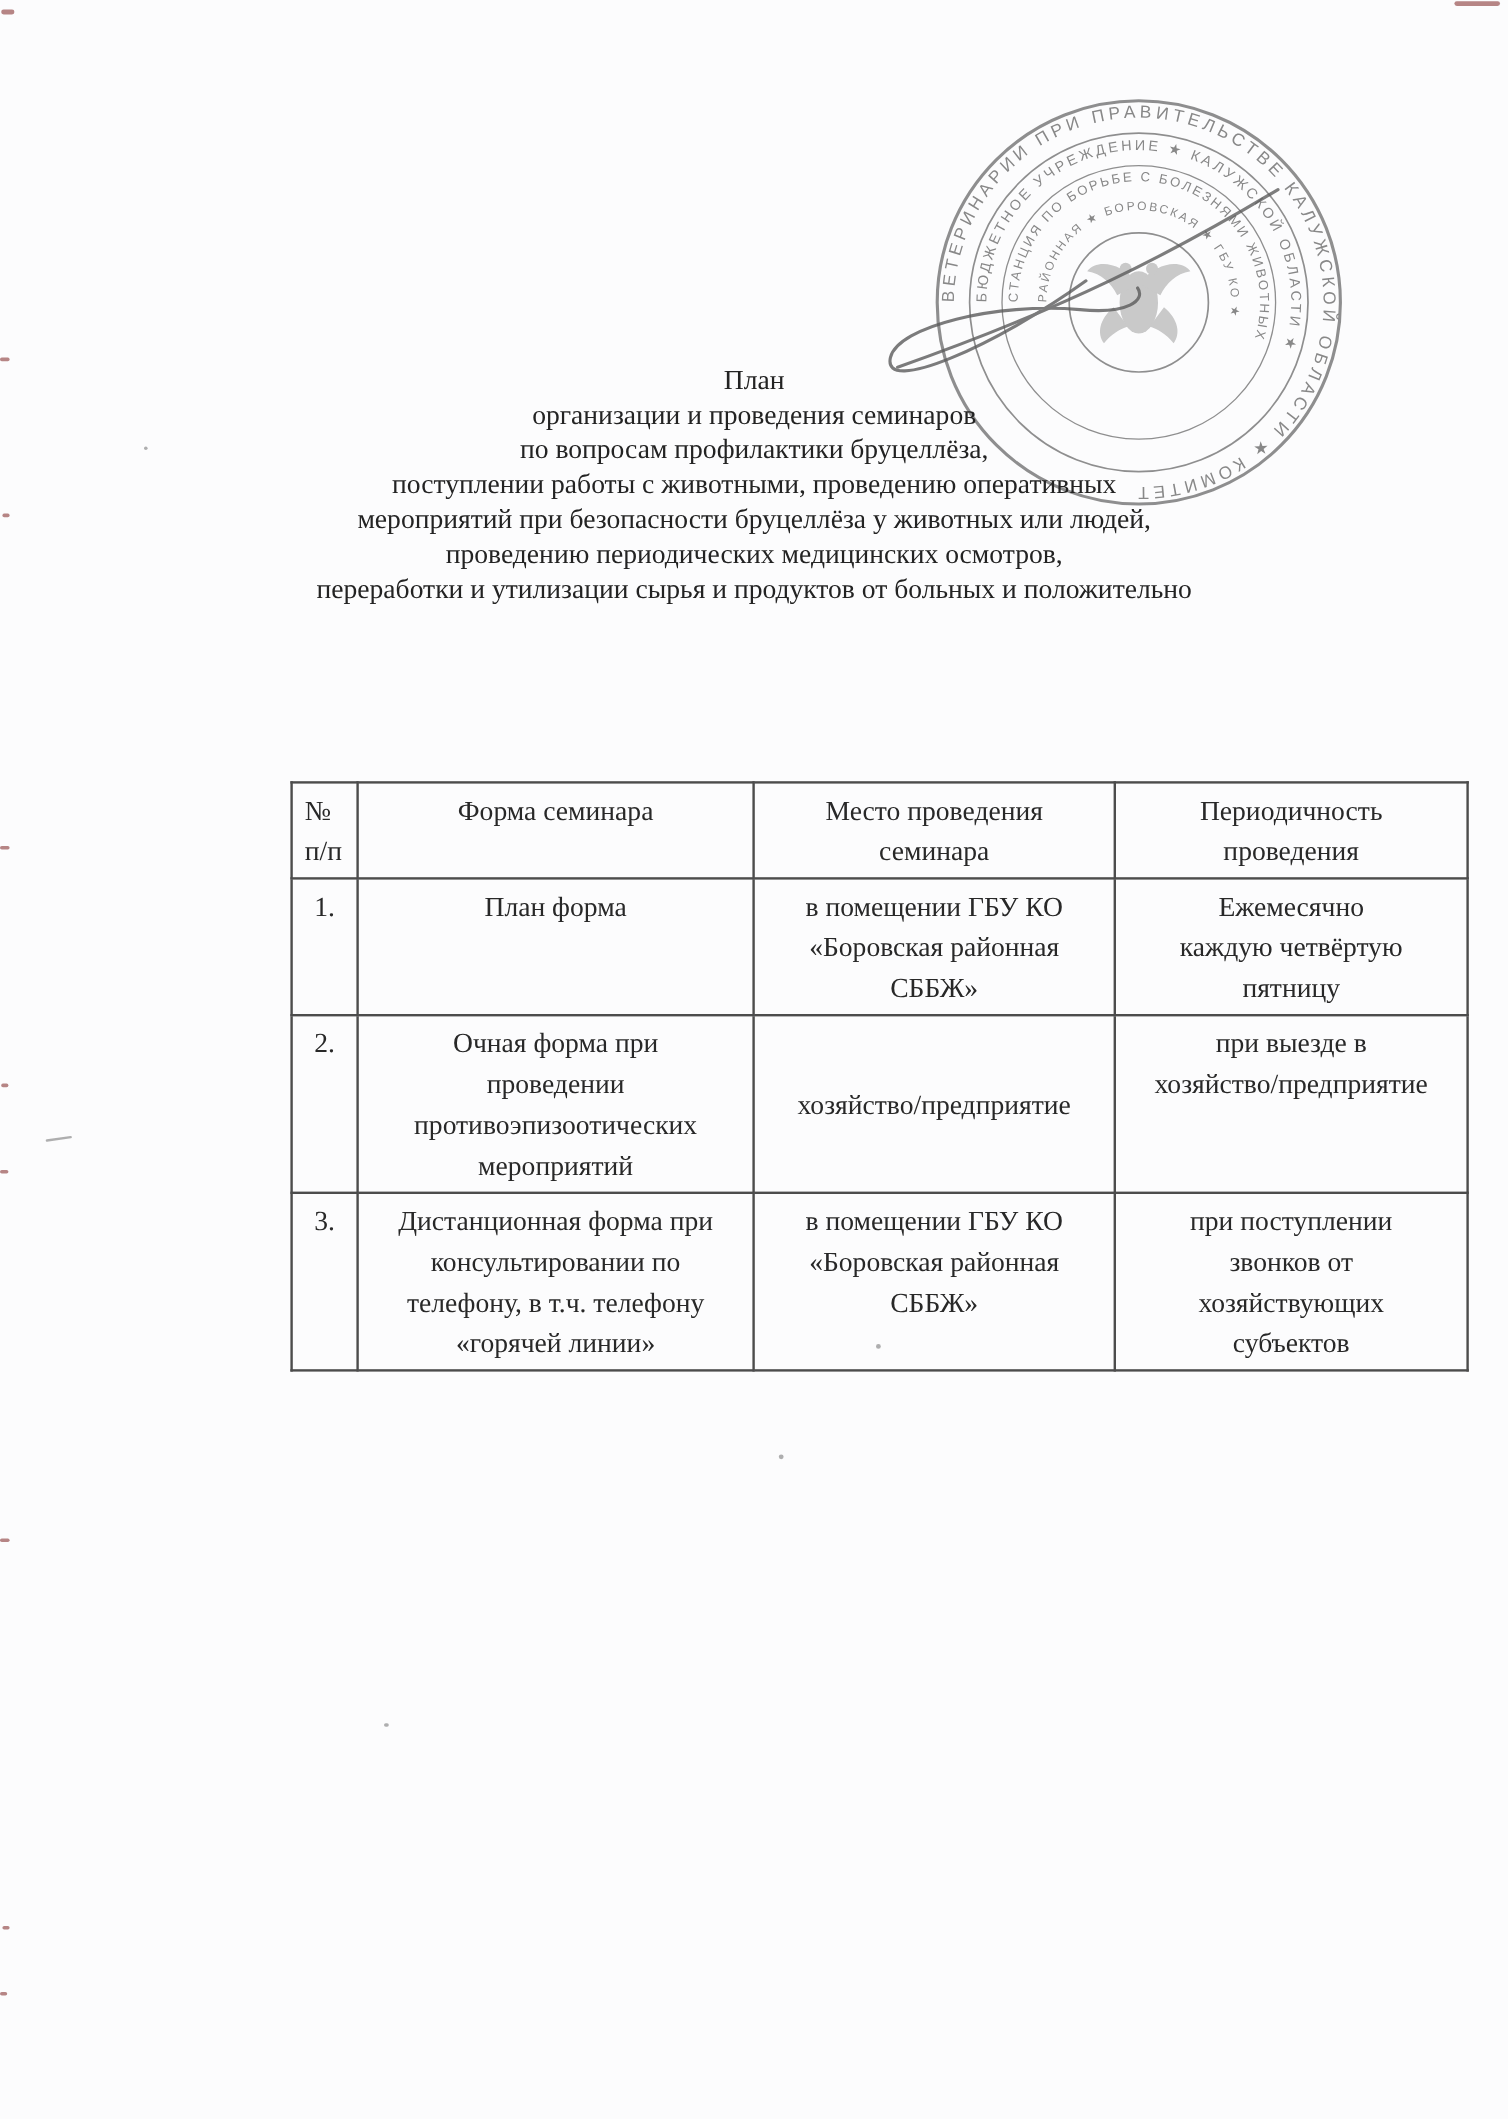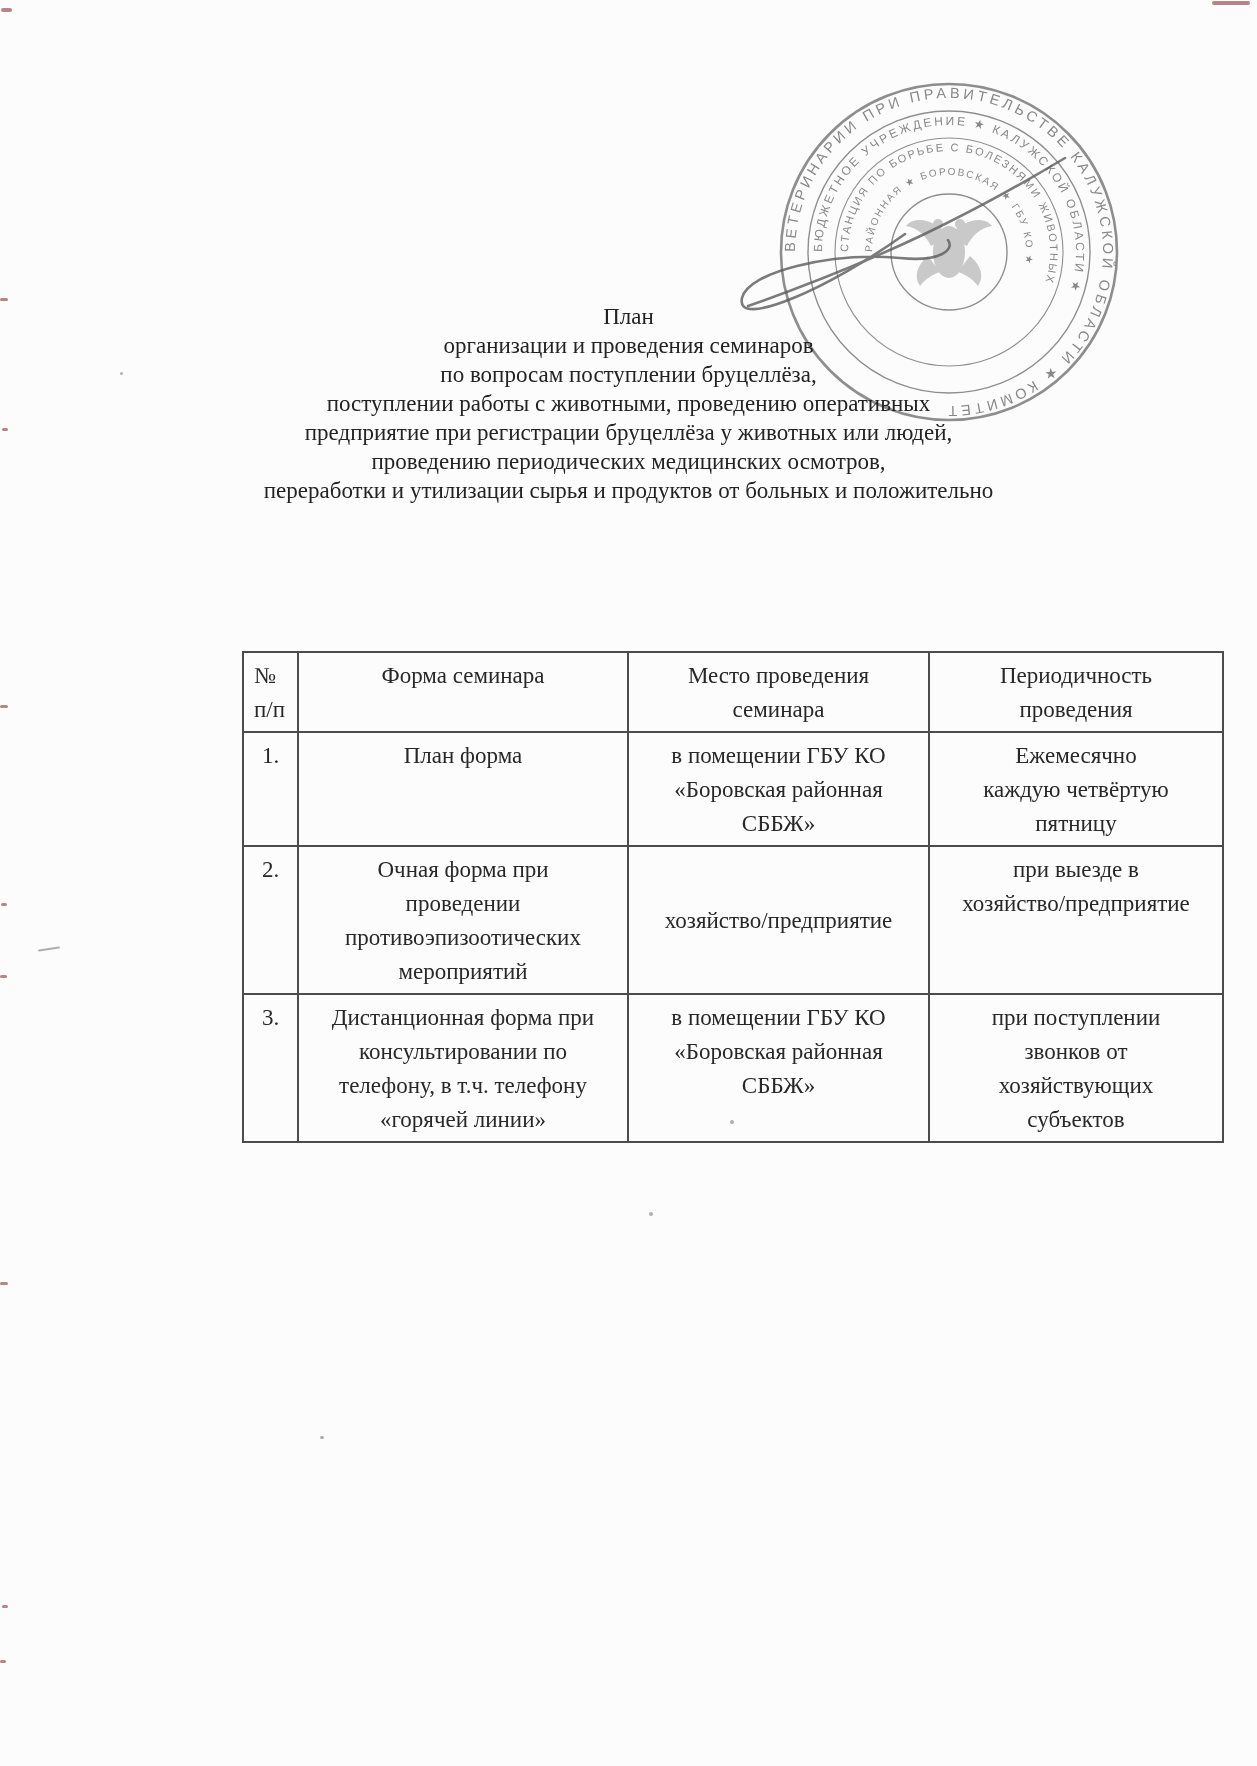--- a/index.html
+++ b/index.html
@@ -162,23 +162,23 @@
     <g fill="none" stroke="#5c5c5c" stroke-width="2.6" opacity="0.8" stroke-linecap="round">
       <path d="M 375,28 C 285,82 195,128 58,176"></path>
       <path d="M 215,104 C 140,158 45,200 52,168 C 58,142 140,122 210,128 C 250,132 265,120 258,110"></path>
     </g>
   </svg>
 
 
   <div class="doc-title">
     <div>План</div>
     <div>организации и проведения семинаров</div>
-    <div>по вопросам поступлении бруцеллёза,</div>
+    <div>по вопросам профилактики бруцеллёза,</div>
     <div>поступлении работы с животными, проведению оперативных</div>
-    <div>предприятие при регистрации бруцеллёза у животных или людей,</div>
+    <div>мероприятий при безопасности бруцеллёза у животных или людей,</div>
     <div>проведению периодических медицинских осмотров,</div>
     <div>переработки и утилизации сырья и продуктов от больных и положительно</div>
   </div>
 
   <table class="seminar-table">
     <colgroup>
       <col style="width:55px">
       <col style="width:330px">
       <col style="width:301px">
       <col style="width:294px">

